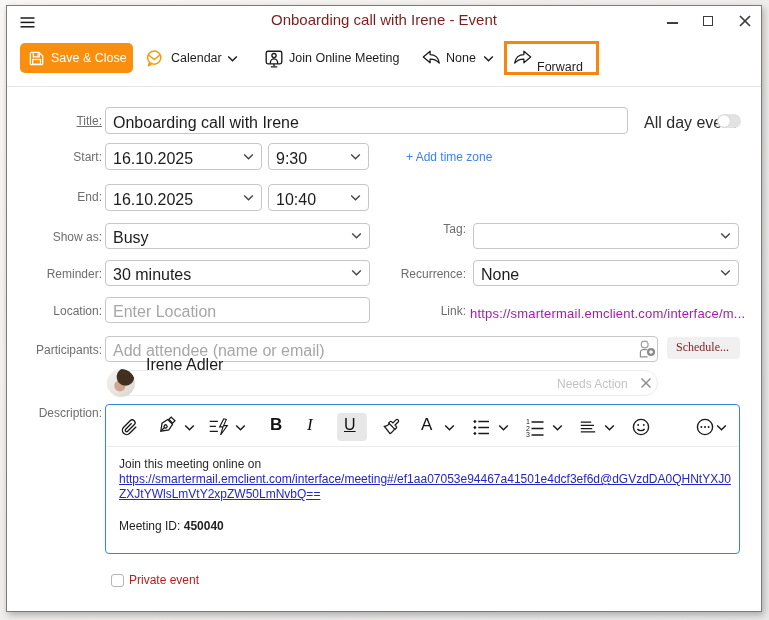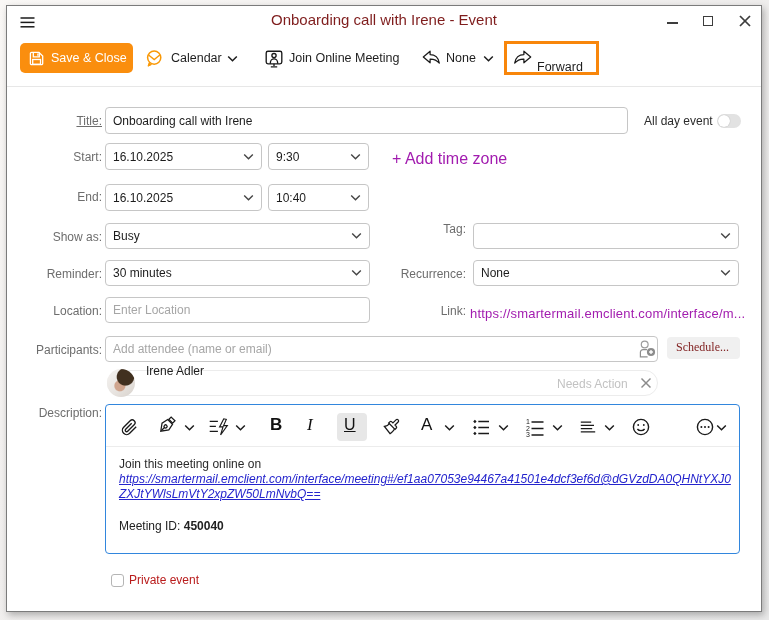--- a/index.html
+++ b/index.html
@@ -4,21 +4,21 @@
 <style>
 * { margin:0; padding:0; box-sizing:border-box; }
 html,body { width:769px; height:620px; overflow:hidden; }
 body { position:relative; font-family:"Liberation Sans", sans-serif; background:linear-gradient(135deg,#faf8f6 0%,#f1efee 40%,#e9e9e9 100%); }
 .win { position:absolute; left:6px; top:5px; width:756px; height:607px; background:#fff; border:1px solid #7b7b7b; box-shadow:2px 3px 7px rgba(0,0,0,.28); }
 .abs { position:absolute; }
 .lbl { position:absolute; left:0; width:102px; text-align:right; font-size:12px; color:#6d6d6d; }
 .rlbl { position:absolute; left:366px; width:100px; text-align:right; font-size:12px; color:#6d6d6d; }
 .inp { position:absolute; background:#fff; border:1px solid #c6c6c6; border-radius:4px; font-size:12px; color:#111; }
 .chev { position:absolute; }
-.txt12 { font-size:12px; color:#1c1c1c; }
+.txt12 { font-size:16px; color:#1c1c1c; }
 .ph { color:#a6a6a6; }
 .tbtxt { position:absolute; font-size:12.5px; color:#1e1e1e; }
 </style>
 </head>
 <body>
 <div class="win"></div>
 
 <svg class="abs" style="left:20px;top:16px" width="15" height="13" viewBox="0 0 15 13">
     <g stroke="#1a1a1a" stroke-width="1.5">
       <line x1="0.5" y1="2" x2="14.5" y2="2"></line>
@@ -92,21 +92,21 @@
 <div class="inp" style="left:105px;top:143px;width:157px;height:27px;"></div>
 <div class="abs txt12" style="left:113px;top:150px;">16.10.2025</div>
 <svg class="chev" style="left:243px;top:153px" width="11" height="8" viewBox="0 0 11 8" fill="none" stroke="#444" stroke-width="1.4">
     <path d="M1.2,1.5 L5.5,5.8 L9.8,1.5"></path>
   </svg>
 <div class="inp" style="left:268px;top:143px;width:101px;height:27px;"></div>
 <div class="abs txt12" style="left:276px;top:150px;">9:30</div>
 <svg class="chev" style="left:350px;top:153px" width="11" height="8" viewBox="0 0 11 8" fill="none" stroke="#444" stroke-width="1.4">
     <path d="M1.2,1.5 L5.5,5.8 L9.8,1.5"></path>
   </svg>
-<div class="abs" style="left:392px;top:150px;font-size:16px;color:#a21caf;">+ Add time zone</div>
+<div class="abs" style="left:406px;top:150px;font-size:12px;color:#3b82f6;">+ Add time zone</div>
 
 <div class="lbl" style="top:190px;">End:</div>
 <div class="inp" style="left:105px;top:184px;width:157px;height:27px;"></div>
 <div class="abs txt12" style="left:113px;top:191px;">16.10.2025</div>
 <svg class="chev" style="left:243px;top:194px" width="11" height="8" viewBox="0 0 11 8" fill="none" stroke="#444" stroke-width="1.4">
     <path d="M1.2,1.5 L5.5,5.8 L9.8,1.5"></path>
   </svg>
 <div class="inp" style="left:268px;top:184px;width:101px;height:27px;"></div>
 <div class="abs txt12" style="left:276px;top:191px;">10:40</div>
 <svg class="chev" style="left:350px;top:194px" width="11" height="8" viewBox="0 0 11 8" fill="none" stroke="#444" stroke-width="1.4">
@@ -154,21 +154,21 @@
     <path d="M13,14.1 v3.8 M11.1,16 h3.8" stroke="#fff" stroke-width="1.3"></path>
   </svg>
 <div class="abs" style="left:667px;top:337px;width:73px;height:22px;background:#f0f0f0;border-radius:4px;"></div>
 <div class="abs" style="left:676px;top:340px;font-size:12px;color:#7f1d1d;font-family:Liberation Serif, serif;">Schedule...</div>
 
 <div class="abs" style="left:107px;top:370px;width:551px;height:26px;border:1px solid #ececec;border-radius:13px;"></div>
 <div class="abs" style="left:107px;top:369px;width:28px;height:28px;border-radius:50%;background:
  radial-gradient(circle at 66% 28%, #41301f 0 30%, rgba(65,48,31,0) 34%),
  radial-gradient(circle at 46% 60%, #d0a58e 0 22%, rgba(208,165,142,0) 27%),
  linear-gradient(140deg,#f5f3f1 0%,#e7e3df 60%,#d7d1cb 100%);"></div>
-<div class="abs txt12" style="left:146px;top:364px;">Irene Adler</div>
+<div class="abs txt12" style="left:146px;top:356px;">Irene Adler</div>
 <div class="abs" style="left:557px;top:377px;font-size:12px;color:#c2c2c2;">Needs Action</div>
 <svg class="abs" style="left:640px;top:377px" width="12" height="12" viewBox="0 0 12 12">
     <g stroke="#8b8b8b" stroke-width="1.5">
       <line x1="1.5" y1="1.5" x2="10.5" y2="10.5"></line>
       <line x1="10.5" y1="1.5" x2="1.5" y2="10.5"></line>
     </g>
   </svg>
 
 <div class="lbl" style="top:406px;">Description:</div>
 <div class="abs" style="left:105px;top:404px;width:635px;height:150px;border:1px solid #3286dd;border-radius:4px;"></div>
@@ -240,18 +240,18 @@
     <circle cx="5.4" cy="9" r="1" fill="#1a1a1a" stroke="none"></circle>
     <circle cx="9" cy="9" r="1" fill="#1a1a1a" stroke="none"></circle>
     <circle cx="12.6" cy="9" r="1" fill="#1a1a1a" stroke="none"></circle>
   </svg>
 <svg class="chev" style="left:716px;top:424px" width="11" height="8" viewBox="0 0 11 8" fill="none" stroke="#1c1c1c" stroke-width="1.5">
     <path d="M1.2,1.5 L5.5,5.8 L9.8,1.5"></path>
   </svg>
 
 <div class="abs" style="left:119px;top:457px;width:622px;font-size:12px;line-height:15px;color:#2a2a2a;">
 Join this meeting online on<br>
-<span style="color:#2424cd;text-decoration:underline;font-style:italic;">https://smartermail.emclient.com/interface/meeting#/ef1aa07053e94467a41501e4dcf3ef6d@dGVzdDA0QHNtYXJ0<br>ZXJtYWlsLmVtY2xpZW50LmNvbQ==</span>
+<span style="color:#2424cd;text-decoration:underline;">https://smartermail.emclient.com/interface/meeting#/ef1aa07053e94467a41501e4dcf3ef6d@dGVzdDA0QHNtYXJ0<br>ZXJtYWlsLmVtY2xpZW50LmNvbQ==</span>
 </div>
 <div class="abs" style="left:119px;top:519px;font-size:12px;color:#222;">Meeting ID: <b>450040</b></div>
 
 <div class="abs" style="left:111px;top:574px;width:13px;height:13px;border:1px solid #b5b5b5;border-radius:3px;background:#fff;"></div>
 <div class="abs" style="left:129px;top:573px;font-size:12px;color:#b91c1c;">Private event</div>
 
 </body></html>

